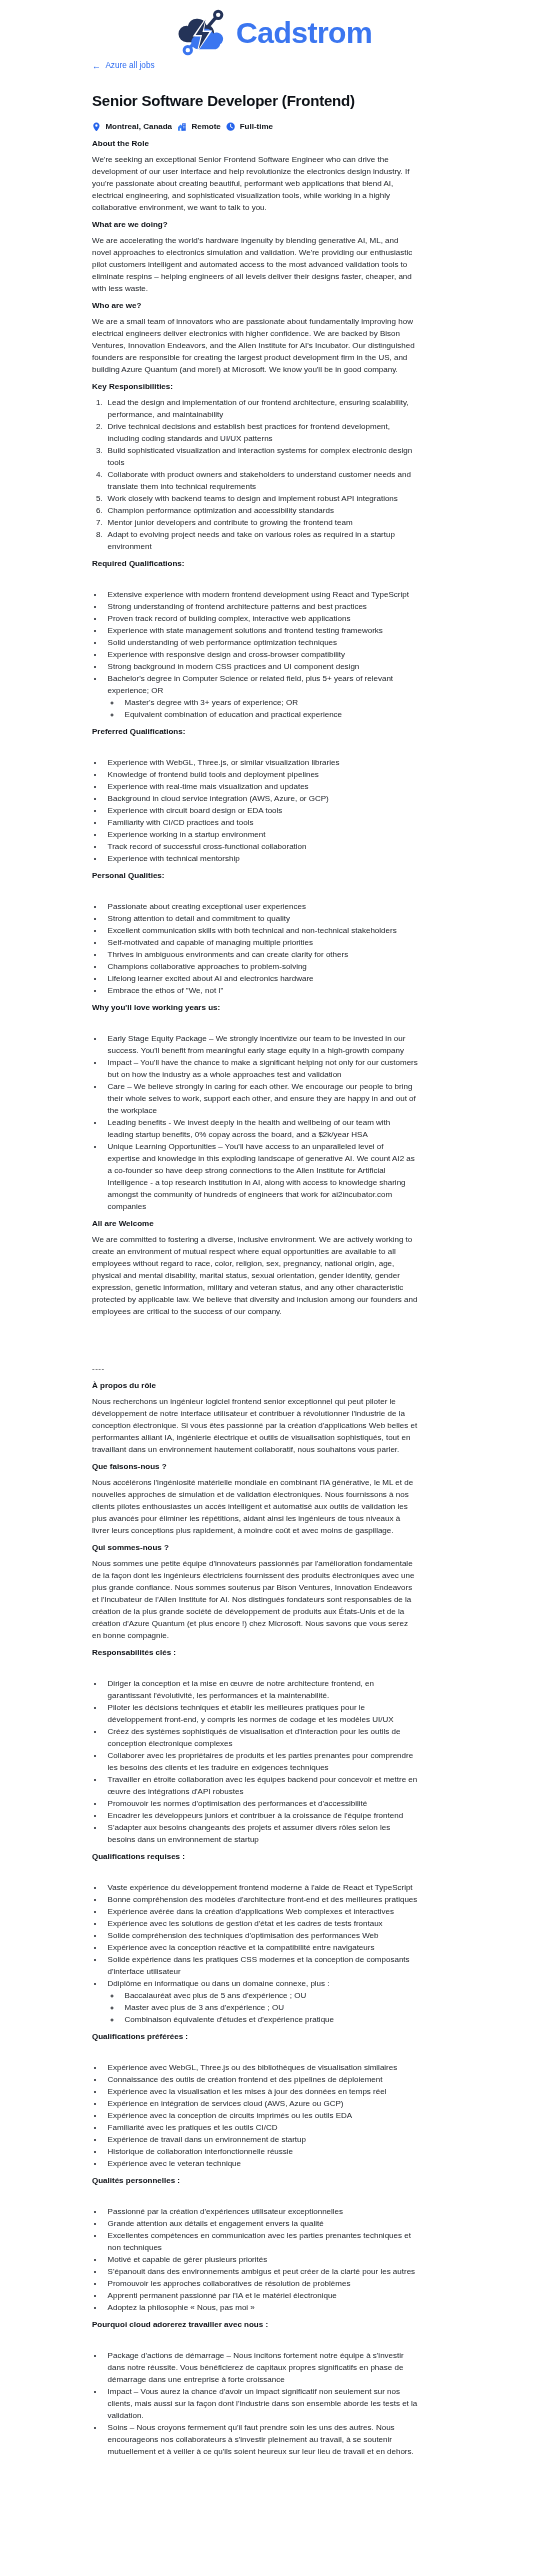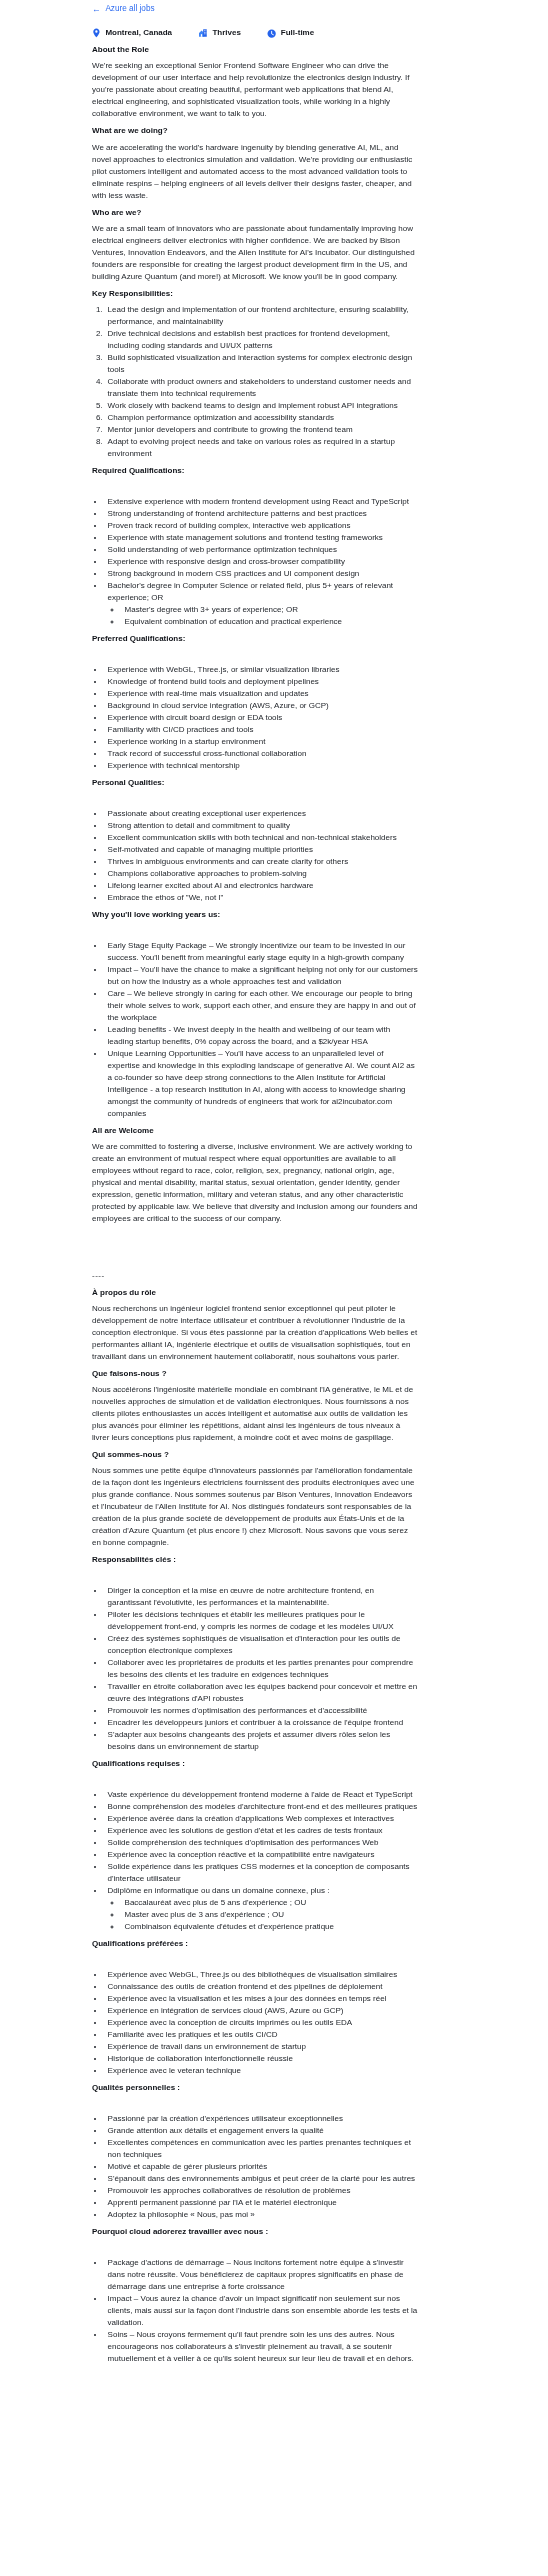--- a/index.html
+++ b/index.html
@@ -12,42 +12,58 @@
     font-family:"Liberation Sans","DejaVu Sans",sans-serif;
     font-size:8px;line-height:12px;
   }
   .logo-row{padding-top:8.2px;display:flex;align-items:center;justify-content:center;gap:6.2px;}
   .logo-row svg{display:block;}
   .wordmark{font-size:30px;line-height:1;font-weight:bold;color:var(--brand);letter-spacing:-0.5px;}
   .container{width:326px;margin-left:92px;}
   .back-link{display:inline-flex;align-items:center;gap:4.6px;margin-top:3.1px;color:var(--link);font-size:8.2px;text-decoration:none;cursor:pointer;}
   .back-link .arrow{font-size:8.8px;}
   h1{margin:18.5px 0 0;font-size:15px;line-height:17.5px;font-weight:bold;color:#0d1117;letter-spacing:-0.2px;}
-  .meta-row{margin-top:11.3px;display:flex;align-items:center;gap:26px;}
+  .meta-row{margin-top:11.3px;display:flex;align-items:center;gap:5px;}
   .meta-item{display:flex;align-items:center;gap:4.6px;font-weight:bold;color:#15181e;}
   .meta-item svg{display:block;}
   main section h3{font-size:8px;line-height:12px;margin:5px 0 0;color:#101319;}
   main section p{margin:4.1px 0 0;}
   main ol, main ul{margin:4.1px 0 0;padding-left:13px;}
   main li{padding-left:2.6px;}
   main ul{list-style:disc;margin-top:19px;}
   main ul.sub{list-style:circle;margin:0;padding-left:14.4px;}
   .separator{margin:45px 0 0;letter-spacing:0.5px;color:#2a2d33;}
 </style>
 </head>
 <body>
 
 <header>
+  <div class="logo-row">
+    <span>
+      <svg width="54" height="49" viewBox="0 0 110 100" xmlns="http://www.w3.org/2000/svg">
+        <line x1="84" y1="16" x2="55" y2="50" stroke="#243358" stroke-width="7"></line>
+        <line x1="55" y1="50" x2="26" y2="84" stroke="#3b76f0" stroke-width="7"></line>
+        <circle cx="86" cy="14" r="7.5" fill="#fff" stroke="#243358" stroke-width="6"></circle>
+        <path d="M22 70 a17 17 0 0 1 0 -34 a3 3 0 0 1 2 1 a20 20 0 0 1 38 -2 a15 15 0 0 1 8 28 l-6 7 z" fill="#243358"></path>
+        <path d="M46 84 a14 14 0 0 1 -2 -28 a17 17 0 0 1 32 -4 a13 13 0 0 1 14 22 a13 13 0 0 1 -9 10 z" fill="#3b76f0"></path>
+        <polygon points="62,18 34,58 50,58 42,92 74,46 57,46" fill="#fff"></polygon>
+        <polygon points="60,24 40,55 53,55 46,84 68,49 54,49" fill="#243358"></polygon>
+        <circle cx="24" cy="86" r="7.5" fill="#fff" stroke="#3b76f0" stroke-width="6"></circle>
+      </svg>
+    </span>
+    <span class="wordmark">Cadstrom</span>
+  </div>
 
   <div class="container">
     <a class="back-link">
       <span class="arrow">←</span>
       <span>Azure all jobs</span>
     </a>
 
+    <h1>Senior Software Developer (Frontend)</h1>
 
     <div class="meta-row">
       <span class="meta-item">
         <span>
           <svg width="8.8" height="9.8" viewBox="0 0 18 20">
               <path fill="#2563eb" d="M9 1C5.4 1 2.6 3.8 2.6 7.4 2.6 12 9 19 9 19s6.4-7 6.4-11.6C15.4 3.8 12.6 1 9 1zm0 8.6a2.4 2.4 0 1 1 0-4.8 2.4 2.4 0 0 1 0 4.8z"></path>
             </svg>
         </span>
         <span>Montreal, Canada</span>
       </span>
@@ -60,21 +76,21 @@
                 <rect x="12" y="4.6" width="1.5" height="1.5"></rect>
                 <rect x="14.6" y="4.6" width="1.5" height="1.5"></rect>
                 <rect x="12" y="7.6" width="1.5" height="1.5"></rect>
                 <rect x="14.6" y="7.6" width="1.5" height="1.5"></rect>
                 <rect x="12" y="10.6" width="1.5" height="1.5"></rect>
                 <rect x="14.6" y="10.6" width="1.5" height="1.5"></rect>
                 <rect x="5.5" y="12" width="2.6" height="5"></rect>
               </g>
             </svg>
         </span>
-        <span>Thrives</span>
+        <span>Remote</span>
       </span>
       <span class="meta-item">
         <span>
           <svg width="9.3" height="9.3" viewBox="0 0 18 18">
               <circle cx="9" cy="9" r="8" fill="#2563eb"></circle>
               <polyline points="9,4.5 9,9.5 12.5,11.2" fill="none" stroke="#fff" stroke-width="1.8" stroke-linecap="round"></polyline>
             </svg>
         </span>
         <span>Full-time</span>
       </span>

